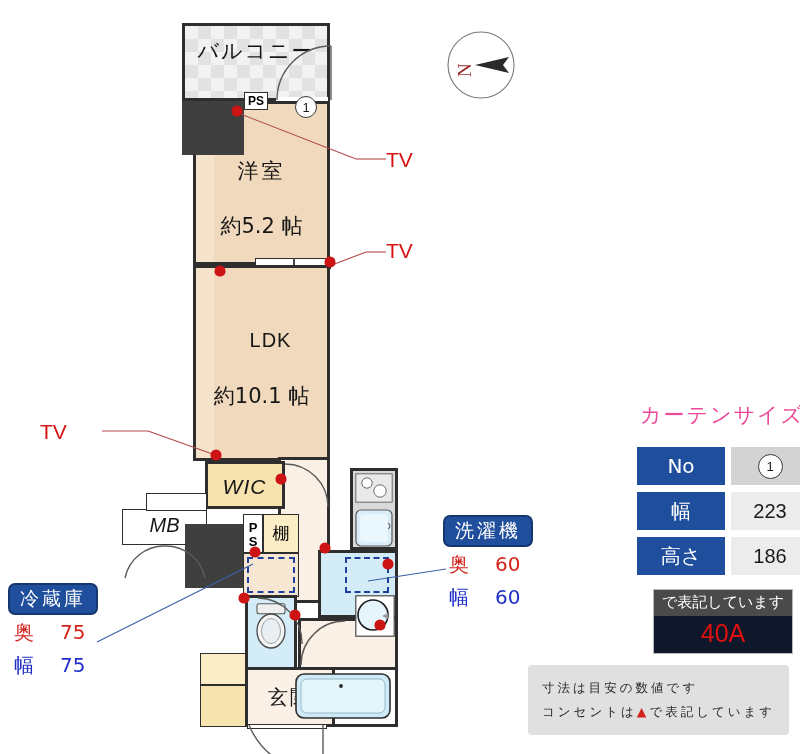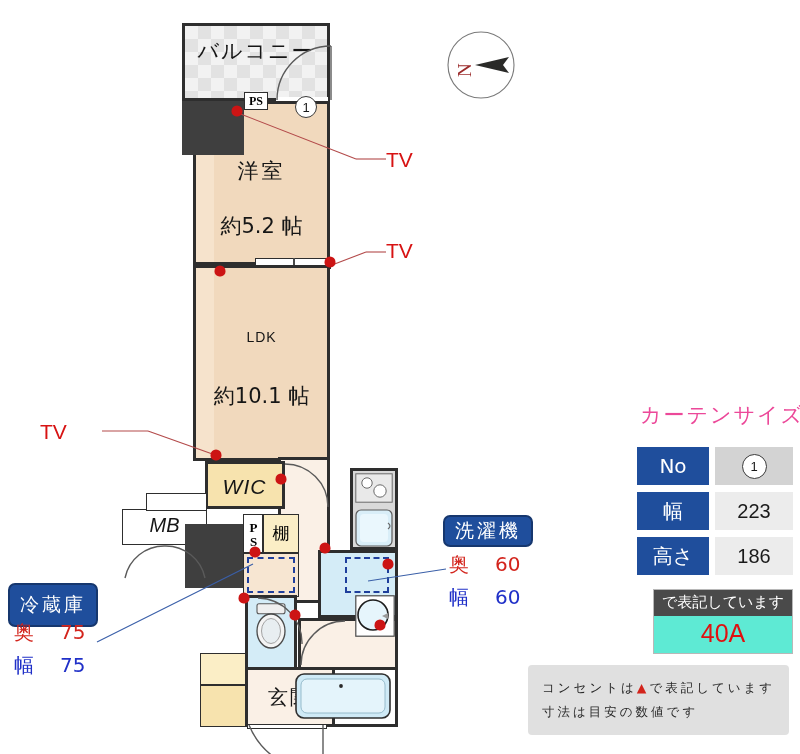--- a/index.html
+++ b/index.html
@@ -23,35 +23,35 @@
   .room-beige2 { background: #f7e6d2; }
   .room-pale { background: #faf0e6; }
   .room-white { background: #ffffff; }
   .room-yellow { background: #f7e3ae; }
   .room-yellow2 { background: #fbeec6; }
   .room-blue { background: #d4ecf7; }
   .room-gray { background: #d9d9d9; }
   .room-dark { background: #3f3f3f; }
 
   .outline { border: 3px solid #2e2e2e; }
-  .outline-thin { border: 1.5px solid #2e2e2e; font-family: Liberation Serif, serif; }
+  .outline-thin { border: 1.5px solid #2e2e2e; }
   .line-v-thin { background: #4a4a4a; width: 1.5px; }
 
   
   .rlabel {
     color: #161616;
     text-align: center;
     white-space: nowrap;
     line-height: 1;
   }
   .rlabel.jp { font-family: "DejaVu Sans", sans-serif; }
   .t-balcony { font-size: 21px; letter-spacing: 2px; }
   .t-room { font-size: 21px; letter-spacing: 3px; }
   .t-area { font-size: 21px; }
-  .t-ldk { font-size: 14px; letter-spacing: 1px; }
+  .t-ldk { font-size: 20px; letter-spacing: 1px; margin-left: 9px; }
   .t-wic { font-size: 21px; letter-spacing: 1px; }
   .t-mb { font-size: 20px; font-style: italic; }
   .t-genkan { font-size: 20px; letter-spacing: 2px; }
   .t-tana { font-size: 17px; }
   .t-ps { font-size: 12px; font-weight: 600; }
   .t-ps-v { font-size: 13px; font-weight: 600; writing-mode: vertical-rl; text-orientation: upright; letter-spacing: -1px; }
 
   
   .outlet {
     width: 11px; height: 11px;
@@ -114,21 +114,21 @@
   
   .curtain-title {
     font-family: Liberation Serif, serif;
     font-size: 21px;
     color: #ec4899;
     letter-spacing: 2px;
     white-space: nowrap;
   }
   .ct-row { display: flex; gap: 6px; margin-bottom: 7px; }
   .ct-key {
-    width: 72px; height: 38px;
+    width: 88px; height: 38px;
     background: #1f4e9c;
     color: #ffffff;
     font-family: "DejaVu Sans", sans-serif;
     font-size: 20px;
     display: flex; align-items: center; justify-content: center;
   }
   .ct-val {
     width: 78px; height: 38px;
     background: #ececec;
     color: #1a1a1a;
@@ -149,21 +149,21 @@
   .breaker-head {
     background: #4a4a4a;
     color: #ffffff;
     font-family: "DejaVu Sans", sans-serif;
     font-size: 15px;
     text-align: center;
     padding: 3px 0 4px;
     letter-spacing: 0px;
   }
   .breaker-val {
-    background: #5eead4;
+    background: #0f172a;
     color: #e01010;
     font-size: 25px;
     text-align: center;
     padding: 3px 0 5px;
   }
 
   .note-box {
     background: #e0e0e0;
     border-radius: 4px;
     padding: 11px 14px;
@@ -344,21 +344,21 @@
 
   <svg class="abs compass" style="left:445px; top:12px; width:72px; height:72px;" viewBox="0 0 72 72">
     <circle cx="36" cy="36" r="33" fill="#ffffff" stroke="#7a7a7a" stroke-width="1.1"></circle>
     <text x="26" y="41" font-family="Liberation Serif, serif" font-size="19" fill="#9b2b2b" transform="rotate(-90 26 41)" text-anchor="middle">N</text>
     <path d="M30 36 L64 28 L58 36 L64 44 Z" fill="#2a2a28"></path>
   </svg>
 
   <svg class="abs leader leader-blue" style="left:95px; top:545px; width:160px; height:82px;" viewBox="0 0 160 82">
     <line x1="2" y1="80" x2="158" y2="2"></line>
   </svg>
-  <div class="abs appl-box jp" style="left:8px; top:566px; width:90px; height:44px;">冷蔵庫</div>
+  <div class="abs appl-box jp" style="left:8px; top:566px; width:90px; height:32px;">冷蔵庫</div>
   <div class="abs appl-dims" style="left:14px; top:602px;">
     <div class="appl-row dim-depth">
       <span class="k jp">奥</span>
       <span class="v">75</span>
     </div>
     <div class="appl-row dim-width" style="margin-top:6px;">
       <span class="k jp">幅</span>
       <span class="v">75</span>
     </div>
   </div>
@@ -396,19 +396,19 @@
       <div class="ct-val">186</div>
     </div>
   </div>
 
   <div class="abs breaker-wrap" style="left:653px; top:572px;">
     <div class="breaker-head jp">で表記しています</div>
     <div class="breaker-val">40A</div>
   </div>
 
   <div class="abs note-box" style="left:528px; top:648px;">
+    <div>寸法は目安の数値です</div>
     <div>
       <span>コンセントは</span><span class="note-tri">▲</span><span>で表記しています</span>
     </div>
-    <div>寸法は目安の数値です</div>
   </div>
 
 </div>
 
 </body></html>

